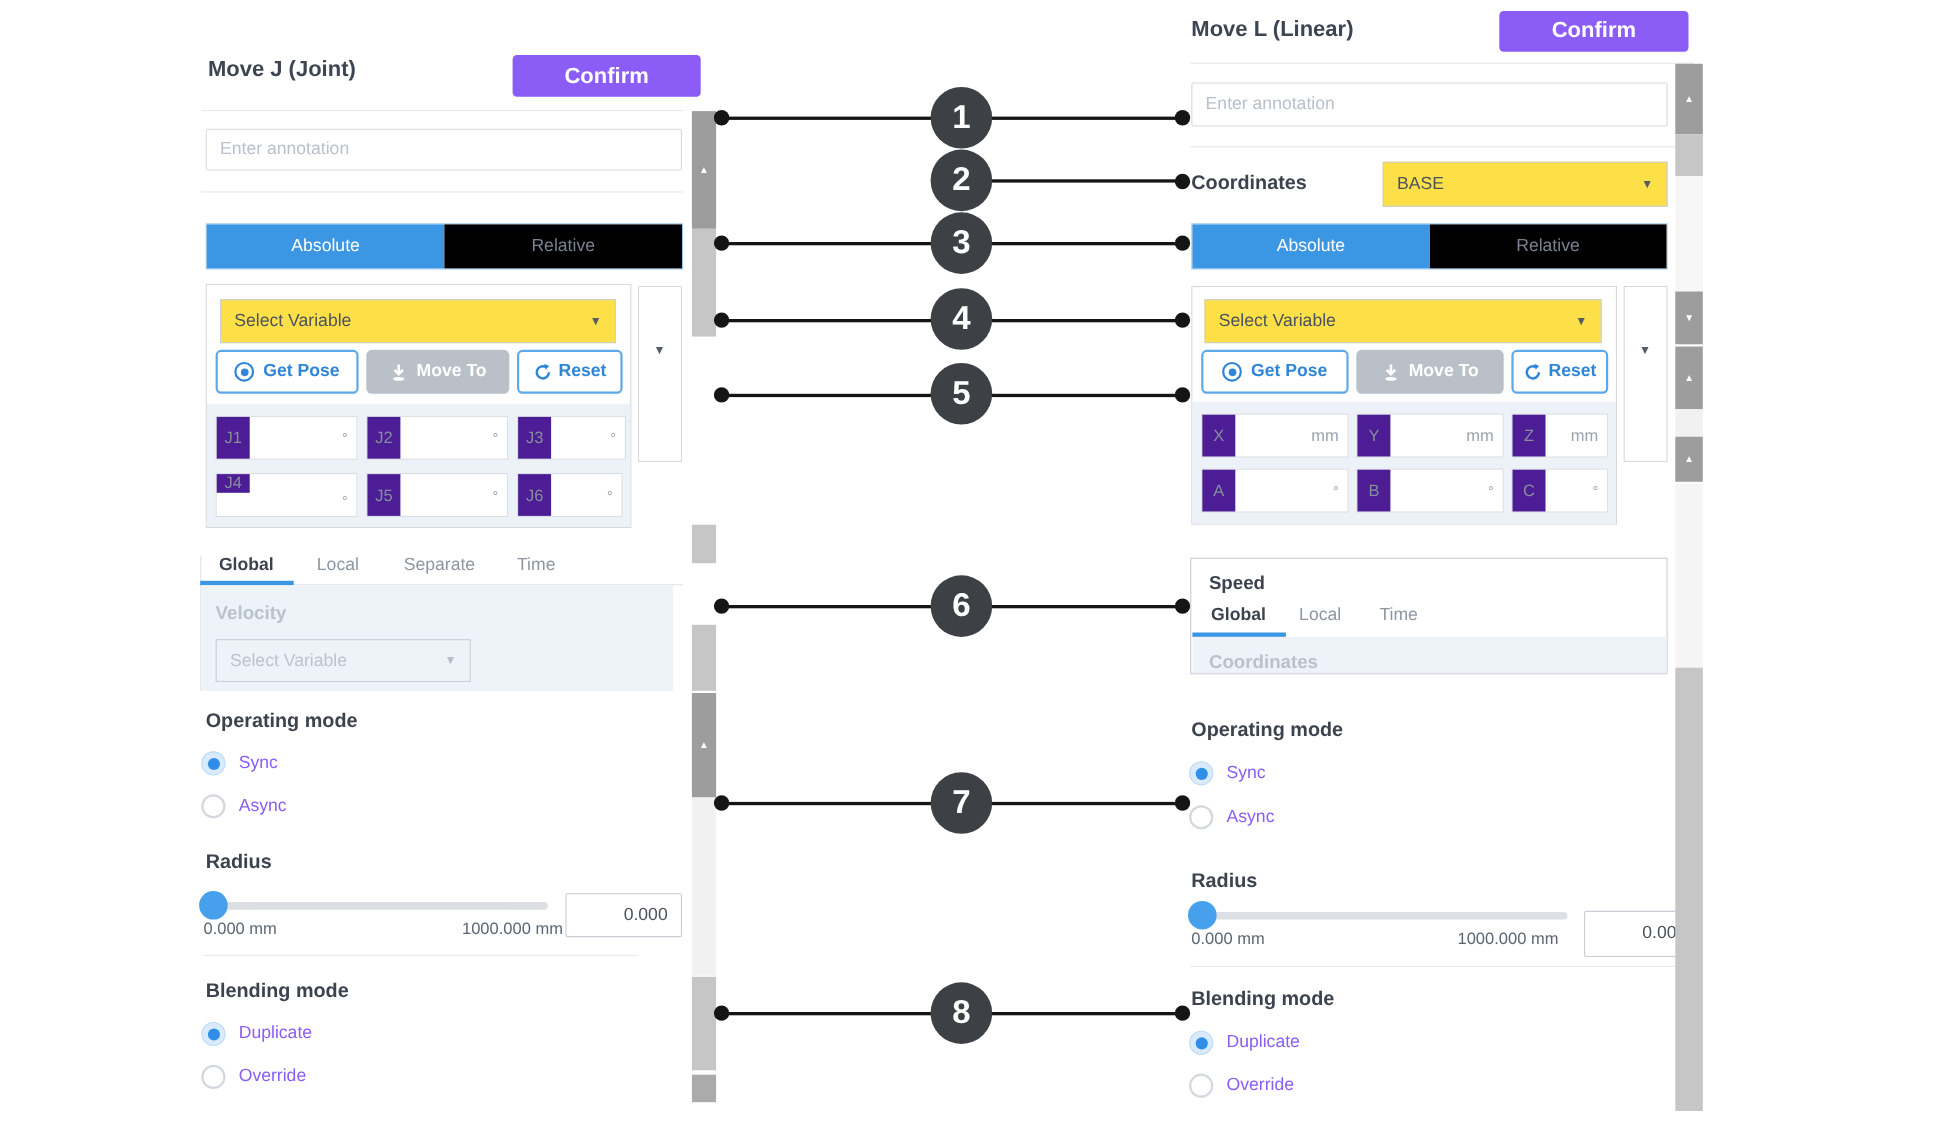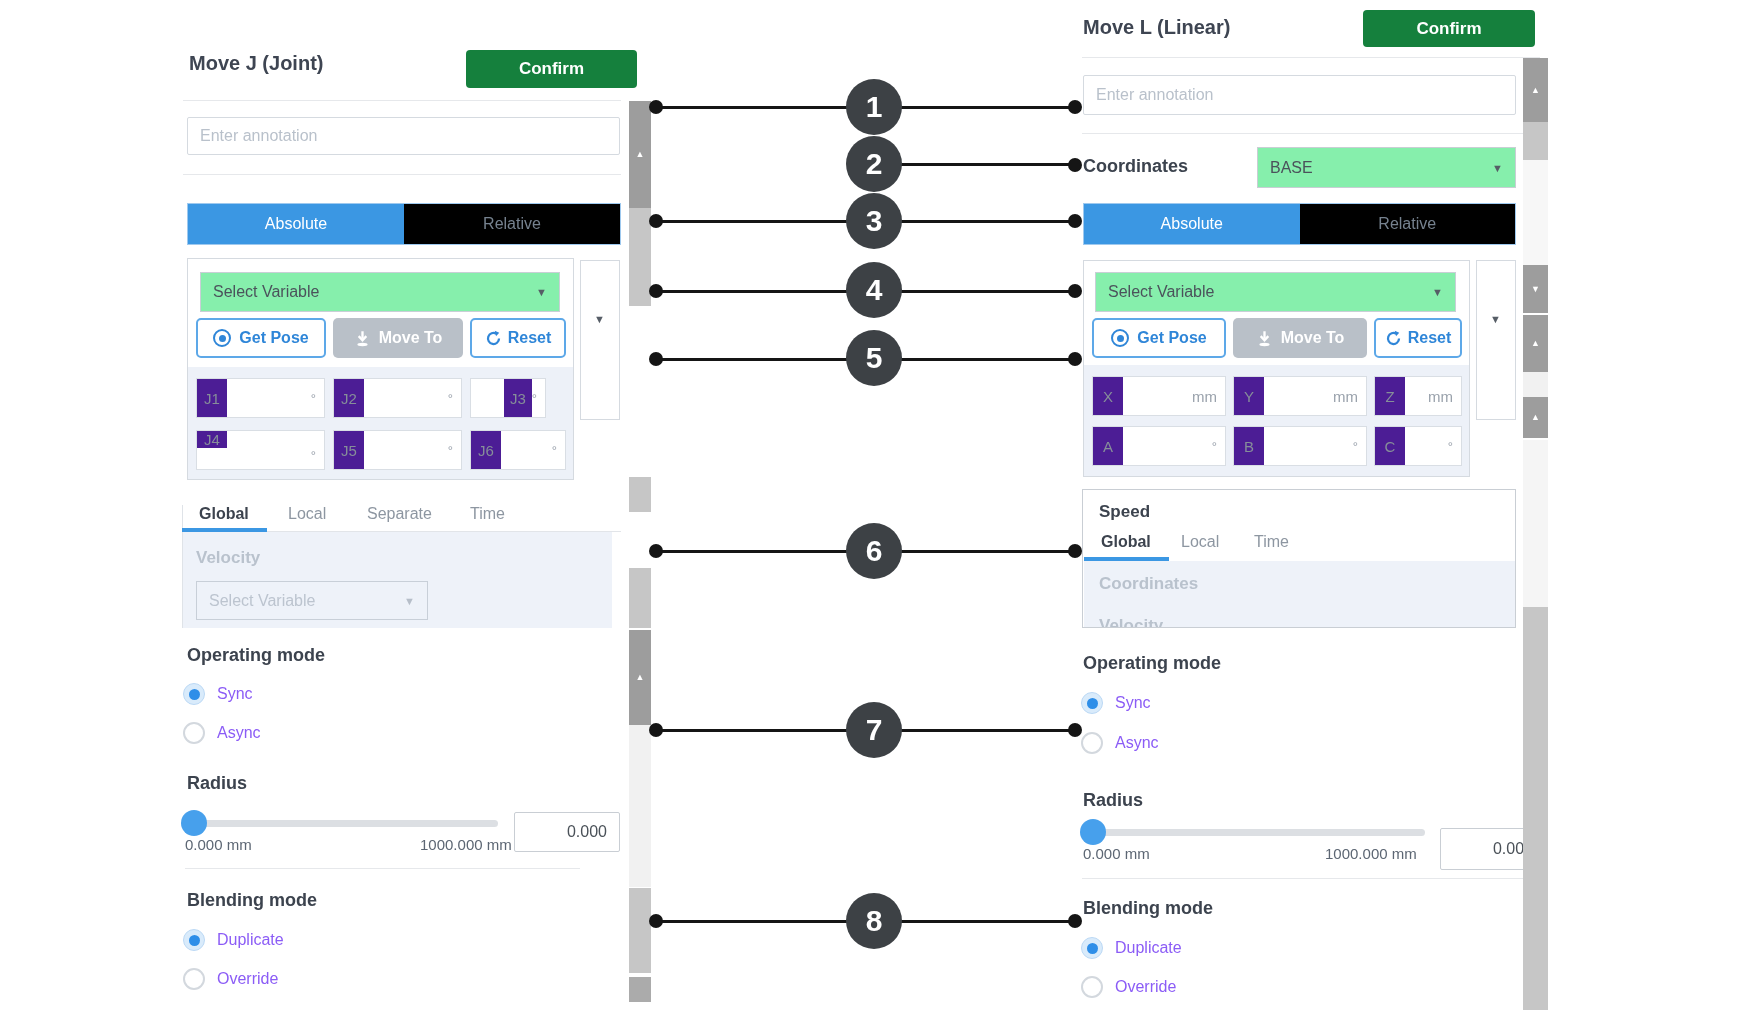--- a/index.html
+++ b/index.html
@@ -1,30 +1,30 @@
 <!DOCTYPE html>
 <html><head>
 <meta charset="utf-8">
 <style>
   html,body{margin:0;padding:0;background:#fff;}
   .canvas{position:relative;width:1761px;height:1027px;background:#fff;overflow:hidden;
           font-family:"Liberation Sans","DejaVu Sans",sans-serif;}
   .abs{position:absolute;}
   .sep{position:absolute;height:1px;background:#e6e8eb;}
   .h-title{position:absolute;font-weight:bold;font-size:20px;color:#3e4552;}
-  .btn-confirm{position:absolute;background:#15803d;color:#fff;font-weight:bold;font-size:17px;
+  .btn-confirm{position:absolute;background:#8b5cf6;color:#fff;font-weight:bold;font-size:20px;
                border:none;border-radius:4px;display:flex;align-items:center;justify-content:center;}
   .tinput{position:absolute;border:1px solid #d5dae0;border-radius:2px;font-size:16px;color:#4a5158;
           padding:0 12px;box-sizing:border-box;background:#fff;outline:none;}
   .tinput::placeholder{color:#b9c1cb;}
   .tabs{position:absolute;display:flex;border:1px solid #9ec9ef;box-sizing:border-box;}
   .tab-a{flex:1;background:#3b97e3;color:#fff;display:flex;align-items:center;justify-content:center;font-size:16px;}
   .tab-i{flex:1;background:#000000;color:#76828f;display:flex;align-items:center;justify-content:center;font-size:16px;}
   .groupbox{position:absolute;border:1px solid #d5dae0;background:#fff;box-sizing:border-box;}
-  .selectbox{position:absolute;border:1px solid #c9cfd6;background:#86efac;display:flex;align-items:center;
+  .selectbox{position:absolute;border:1px solid #c9cfd6;background:#fde047;display:flex;align-items:center;
              padding:0 12px;font-size:16px;color:#4b525b;box-sizing:border-box;}
   .selectbox .caret{margin-left:auto;font-size:11px;color:#565d66;}
   .selectbox.disabled{background:transparent;border-color:#c8cfd8;color:#bcc4cf;}
   .selectbox.disabled .caret{color:#b6bec9;}
   .btn-outline{position:absolute;display:flex;align-items:center;justify-content:center;gap:8px;background:#fff;
                border:2px solid #5da8e8;border-radius:5px;color:#2f86d8;font-weight:bold;font-size:16px;box-sizing:border-box;}
   .btn-grayed{position:absolute;display:flex;align-items:center;justify-content:center;gap:8px;background:#b9c0c8;
               border:none;border-radius:5px;color:#fff;font-weight:bold;font-size:16px;box-sizing:border-box;}
   .gp-ring{width:14px;height:14px;border:2px solid #2f86d8;border-radius:50%;display:flex;align-items:center;justify-content:center;}
   .gp-dot{width:7px;height:7px;border-radius:50%;background:#2f86d8;}
@@ -104,21 +104,21 @@
   <div class="lightarea" style="left:188px;top:367px;width:385px;height:112px;"></div>
 
   <div class="jfield" style="left:196px;top:378px;width:129px;height:40px;">
     <span class="flabel">J1</span>
     <span class="funit">°</span>
   </div>
   <div class="jfield" style="left:333px;top:378px;width:129px;height:40px;">
     <span class="flabel">J2</span>
     <span class="funit">°</span>
   </div>
-  <div class="jfield" style="left:470px;top:378px;width:76px;height:40px;padding-left:33px;">
+  <div class="jfield" style="left:470px;top:378px;width:99px;height:40px;">
     <span class="flabel">J3</span>
     <span class="funit">°</span>
   </div>
 
   <div class="jfield" style="left:196px;top:430px;width:129px;height:40px;flex-direction:column;">
     <span class="flabel">J4</span>
     <span class="funit">°</span>
   </div>
   <div class="jfield" style="left:333px;top:430px;width:129px;height:40px;text-align:right;">
     <span class="flabel">J5</span>
@@ -291,21 +291,21 @@
   </div>
   <div class="jfield" style="left:1374px;top:426px;width:88px;height:40px;">
     <span class="flabel">C</span>
     <span class="funit">°</span>
   </div>
 
   <div class="groupbox" style="left:1476px;top:260px;width:40px;height:160px;">
     <span class="abs" style="left:13px;top:52px;font-size:11px;color:#565d66;">▼</span>
   </div>
 
-  <div class="speedbox" style="left:1082px;top:489px;width:434px;height:139px;text-decoration:underline;">
+  <div class="speedbox" style="left:1082px;top:507px;width:434px;height:106px;text-decoration:underline;">
     <div class="abs" style="left:16px;top:12px;font-weight:bold;font-size:17px;color:#3c434e;">Speed</div>
     <span class="stab active" style="left:18px;top:43px;">Global</span>
     <span class="stab" style="left:98px;top:43px;">Local</span>
     <span class="stab" style="left:171px;top:43px;">Time</span>
     <div class="blueline" style="left:1px;top:67px;width:85px;"></div>
     <div class="abs" style="left:1px;top:71px;width:432px;height:67px;background:#eef2f9;"></div>
     <div class="muted-bold" style="left:16px;top:84px;">Coordinates</div>
     <div class="muted-bold" style="left:16px;top:126px;">Velocity</div>
   </div>
 

